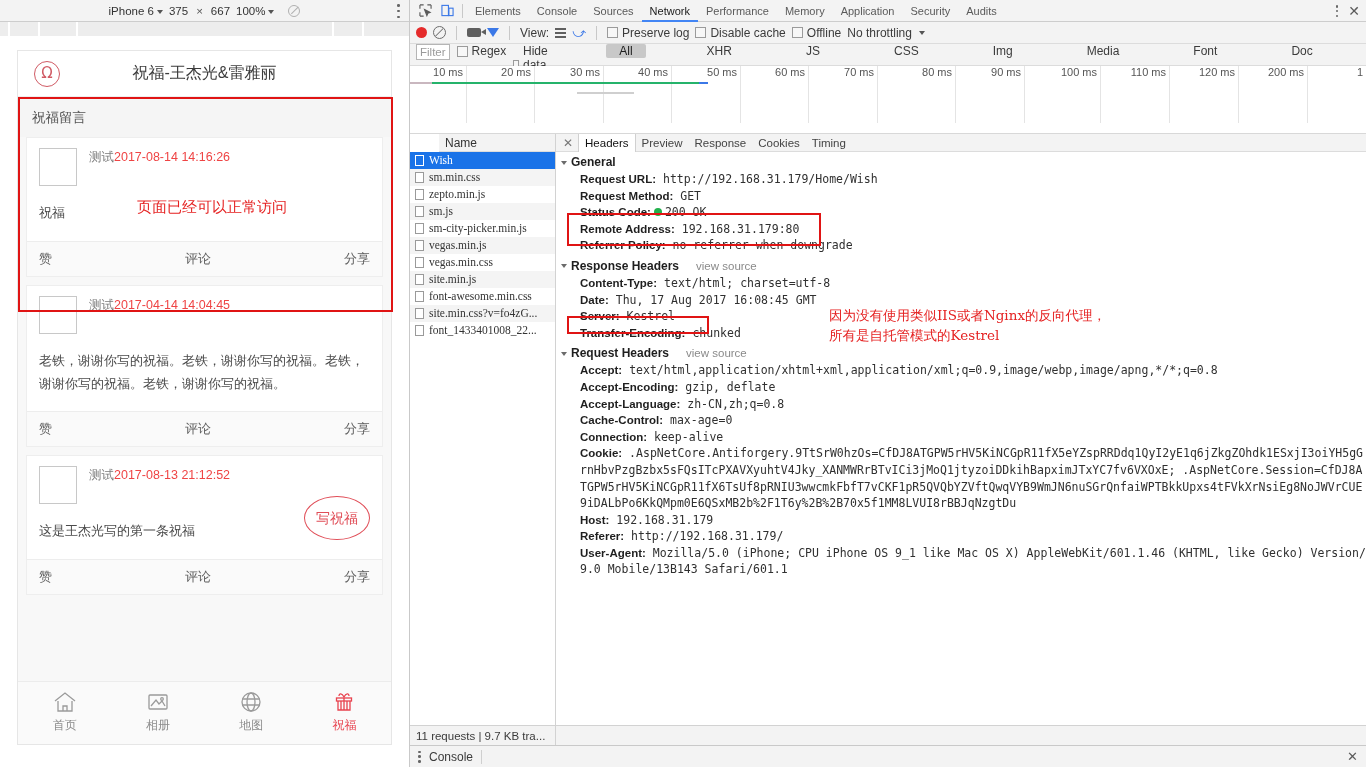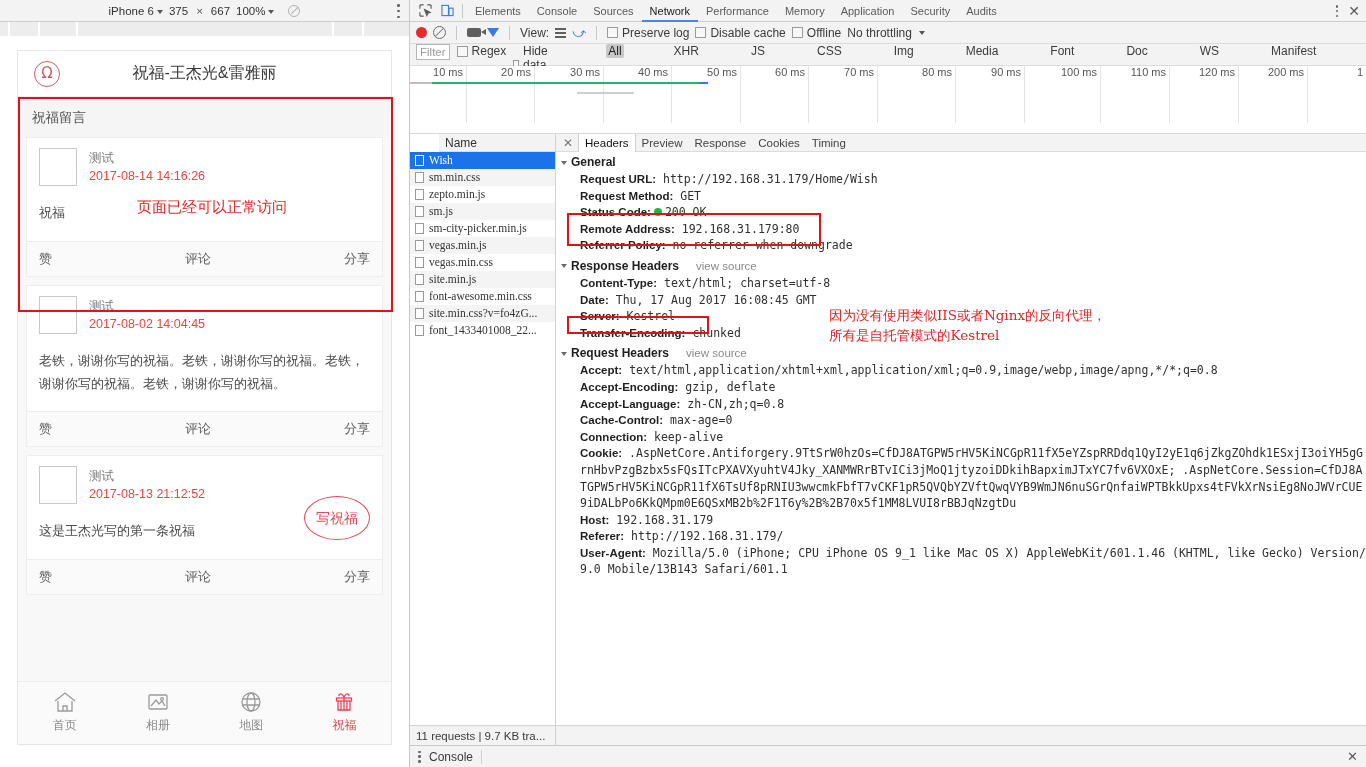--- a/index.html
+++ b/index.html
@@ -98,21 +98,21 @@
   }
   .card {
     background: #fff; margin: 0 8px 8px 8px;
     border: 1px solid #eeeeee;
   }
   .card-head { display: flex; padding: 10px 12px 6px 12px; }
   .avatar-box {
     width: 38px; height: 38px; border: 1px solid #c8c8c8; background: #fff;
     flex: 0 0 38px;
   }
-  .card-meta { margin-left: 12px; display: flex; flex-direction: column; justify-content: center; }
+  .card-meta { margin-left: 12px; display: flex; justify-content: center; }
   .meta-name { font-size: 12.5px; color: #7a7a7a; line-height: 1.45; }
   .meta-time { font-size: 12.5px; color: #ef4444; line-height: 1.45; }
   .card-body {
     padding: 10px 12px 16px 12px; font-size: 13px; color: #4a4a4a;
     line-height: 1.75; position: relative; min-height: 36px;
   }
   .card-foot {
     border-top: 1px solid #ededed; background: #fafafa;
     display: flex; padding: 8px 12px; font-size: 13px; color: #606060;
   }
@@ -178,21 +178,21 @@
   .cbl { display: flex; align-items: center; gap: 4px; }
 
   .dt-filterbar {
     height: 22px; min-height: 22px; background: #f3f3f3; border-bottom: 1px solid #dcdcdc;
     display: flex; align-items: flex-start; gap: 7px; padding: 0 6px; font-size: 12px; color: #3b3b3b;
   }
   .filter-input {
     width: 110px; height: 16px; background: #fff; border: 1px solid #b5b5b5;
     font-size: 11.5px; color: #9a9a9a; padding: 0 3px; line-height: 14px;
   }
-  .type-chip { padding: 0 2px; color: #3b3b3b; margin-left: 41px; }
+  .type-chip { padding: 0 13px; color: #3b3b3b; margin-left: 41px; }
   .type-chip.sel { background: #c8c8c8; color: #202020; border-radius: 2px; }
 
   .timeline {
     height: 68px; min-height: 68px; background: #fff; border-bottom: 1px solid #d8d8d8; position: relative;
   }
   .tl-labels { position: absolute; left:0; right:0; top: 0; height: 14px; }
   .tl-label { position: absolute; top: 0; font-size: 11px; color: #555; transform: translateX(-100%); padding-right: 3px; white-space: nowrap;}
   .tl-line { position: absolute; top: 0; bottom: 10px; width: 1px; background: #e4e4e4; }
   .tl-bar { position: absolute; left: 0; top: 16px; height: 2px; }
   .tl-bar .b1 { position:absolute; left:0; width: 22px; height:2px; background:#c9b7bf; }
@@ -324,21 +324,21 @@
               <span class="f-c">评论</span>
               <span class="f-r">分享</span>
             </div>
           </div>
 
           <div class="card">
             <div class="card-head">
               <div class="avatar-box"></div>
               <div class="card-meta">
                 <div class="meta-name">测试</div>
-                <div class="meta-time">2017-08-02 14:04:45</div>
+                <div class="meta-time">2017-04-14 14:04:45</div>
               </div>
             </div>
             <div class="card-body">老铁，谢谢你写的祝福。老铁，谢谢你写的祝福。老铁，谢谢你写的祝福。老铁，谢谢你写的祝福。</div>
             <div class="card-foot">
               <span class="f-l">赞</span>
               <span class="f-c">评论</span>
               <span class="f-r">分享</span>
             </div>
           </div>
 

